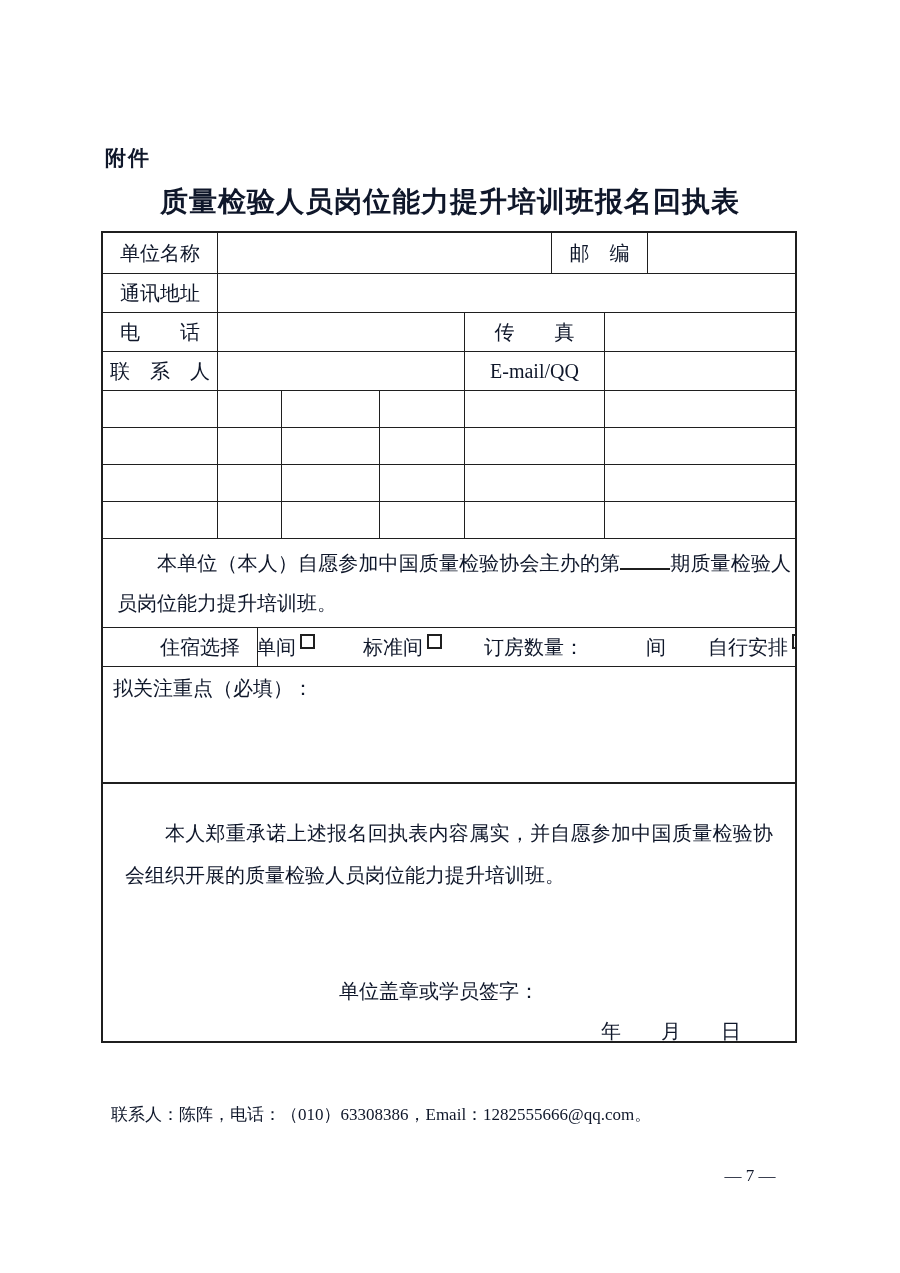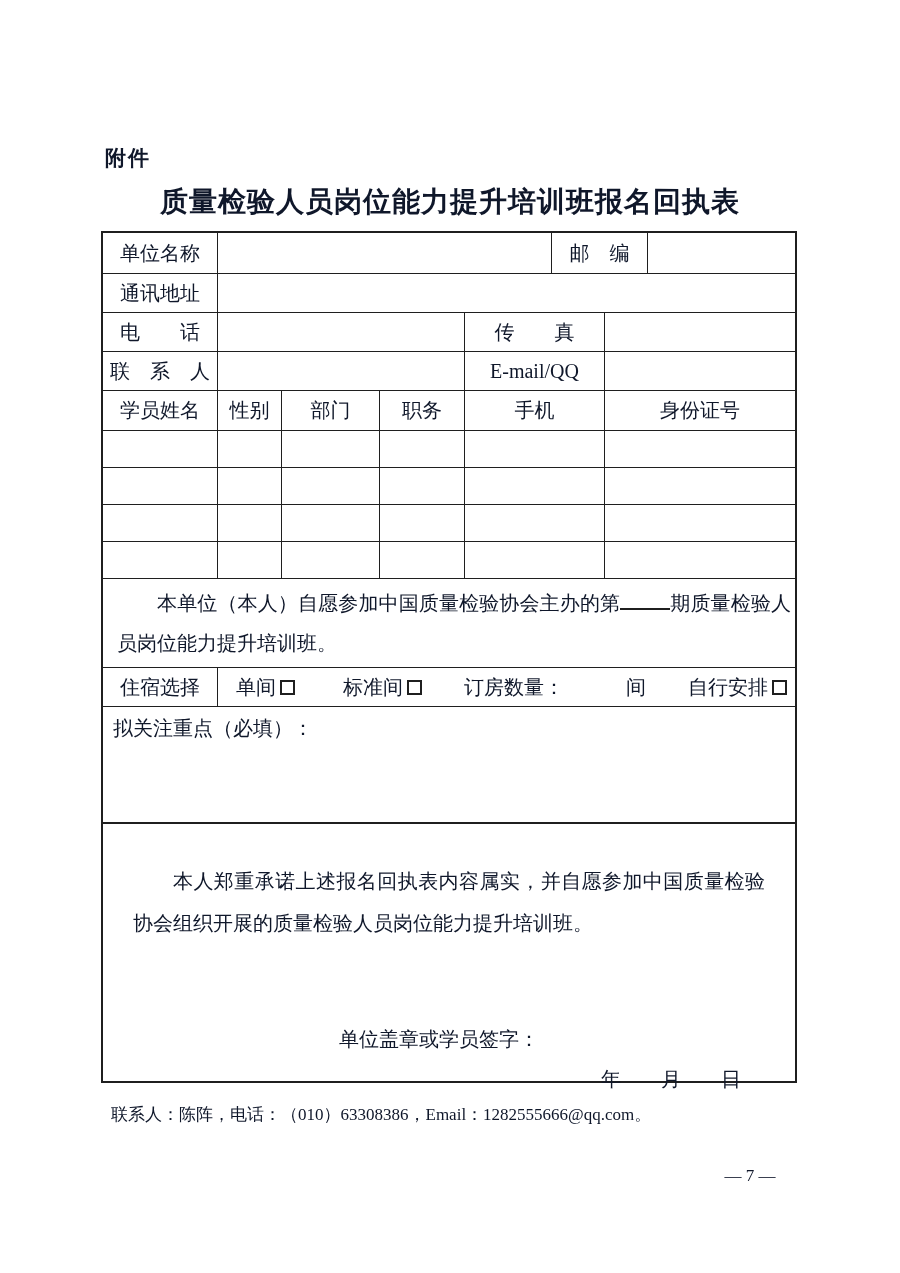--- a/index.html
+++ b/index.html
@@ -40,32 +40,32 @@
   .w64  { width:64px;  flex:0 0 64px; }
   .w98  { width:98px;  flex:0 0 98px; }
   .w85  { width:85px;  flex:0 0 85px; }
   .h41 { height:41px; } .h39 { height:39px; } .h40 { height:40px; } .h37 { height:37px; }
   .pledge-row { height:89px; display:block; padding:4px 4px 0 14px; }
   .pledge-text { margin:0; font-size:20px; line-height:40px; text-indent:2em; text-align:justify; }
   .blank-underline {
     display:inline-block; width:50px; height:4px;
     border-bottom:2px solid #1f1f1f; vertical-align:baseline;
   }
-  .accom-row { height:39px; }
+  .accom-row { height:39px;padding-left:40px; }
   .accom-content { display:flex; align-items:center; padding-left:10px; font-size:20px; gap:0; }
-  .accom-opt { display:inline-flex; align-items:center; white-space:pre; }
+  .accom-opt { display:inline-flex; white-space:pre; }
   .gap48 { margin-left:48px; } .gap42 { margin-left:42px; } .gap62 { margin-left:62px; }
   .checkbox {
     display:inline-block; width:15px; height:15px; box-sizing:border-box;
     border:2px solid #1f1f1f; margin-left:4px; background:#fff;
   }
   .focus-row { height:117px; display:block; padding:8px 0 16px 10px; }
   .focus-label { font-size:20px; }
   .decl-row { height:257px; display:block; padding:20px 14px 0 14px; }
-  .decl-text { margin:16px; font-size:20px; line-height:42px; text-indent:2em; text-align:justify; }
+  .decl-text { margin:8px; font-size:20px; line-height:42px; text-indent:2em; text-align:justify; }
   .signature-line { margin:80px 0 0 222px; font-size:20px; line-height:30px; display:flex; }
   .signature-space { flex:1 1 auto; min-height:28px; }
   .date-line { margin:10px 40px 0 0; font-size:20px; line-height:30px; text-align:right; white-space:pre; }
   .footer-contact {
     position:absolute; left:111px; top:1103px; font-size:17px; white-space:pre;
   }
   .page-number {
     position:absolute; left:690px; top:1166px; width:120px;
     text-align:center; font-size:17px; white-space:pre;
   }
@@ -100,28 +100,20 @@
       <div class="cell last"></div>
     </div>
 
     <div class="row h39">
       <div class="cell label w115">联　系　人</div>
       <div class="cell w247"></div>
       <div class="cell label w140">E-mail/QQ</div>
       <div class="cell last"></div>
     </div>
 
-    <div class="row h40">
-      <div class="cell label w115">学员姓名</div>
-      <div class="cell label w64">性别</div>
-      <div class="cell label w98">部门</div>
-      <div class="cell label w85">职务</div>
-      <div class="cell label w140">手机</div>
-      <div class="cell label last">身份证号</div>
-    </div>
 
     <div class="row h37">
       <div class="cell w115"></div>
       <div class="cell w64"></div>
       <div class="cell w98"></div>
       <div class="cell w85"></div>
       <div class="cell w140"></div>
       <div class="cell last"></div>
     </div>
     <div class="row h37">

